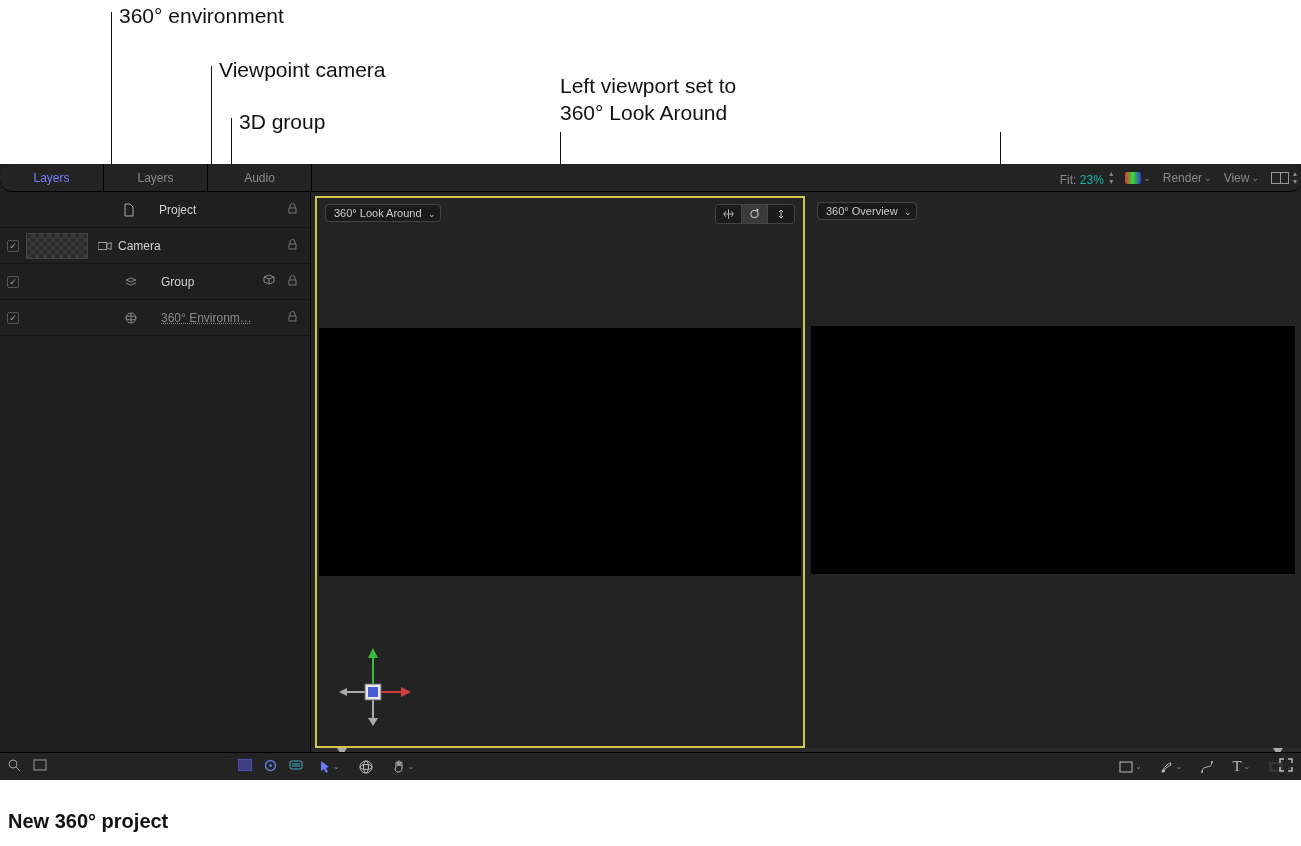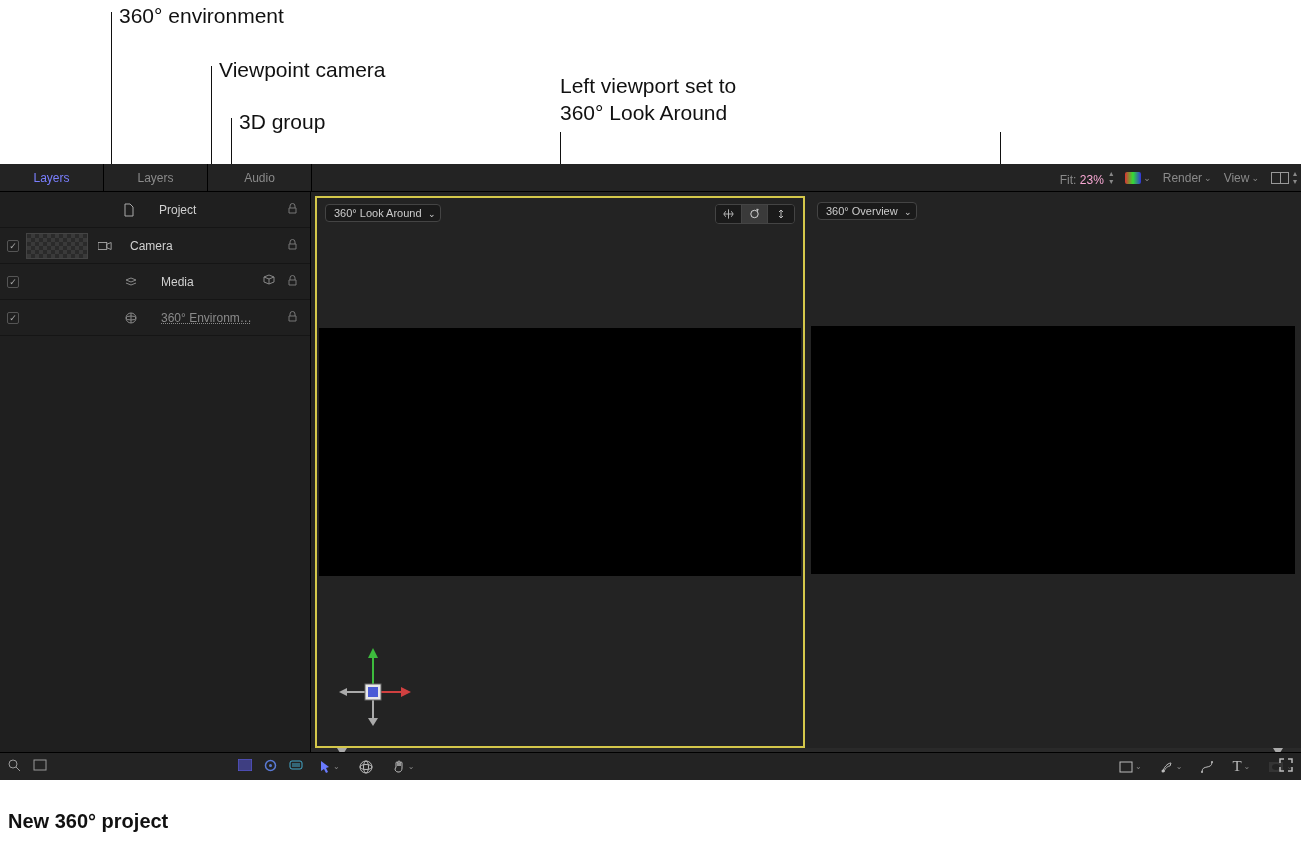--- a/index.html
+++ b/index.html
@@ -15,26 +15,26 @@
   }
   *{box-sizing:border-box;font-family:-apple-system,BlinkMacSystemFont,"Helvetica Neue",Arial,sans-serif;}
   body{margin:0;background:#fff;}
   .page{position:relative;width:1301px;height:846px;}
   
   .callout{position:absolute;font-size:21px;color:#111;line-height:1.3;white-space:pre-line;}
   .leader{position:absolute;background:#111;}
   .caption{position:absolute;left:8px;top:810px;font-size:20px;font-weight:700;color:#111;}
   
   .app{position:absolute;left:0;top:164px;width:1301px;height:616px;background:var(--bg);color:var(--text);font-size:12px;}
-  .tabbar{display:flex;height:28px;background:var(--panel-darker);border-bottom:1px solid #000;position:relative;}
+  .tabbar{display:flex;height:28px;background:var(--panel-darker);border-bottom:1px solid #000;position:relative;border-radius:12px;}
   .tab{display:flex;align-items:center;justify-content:center;width:104px;border-right:1px solid #000;color:var(--text-dim);cursor:pointer;}
   .tab.active{color:var(--accent);}
   .toolbar-right{position:absolute;right:4px;top:0;height:28px;display:flex;align-items:center;gap:12px;color:var(--text-dim);}
   .fit-label{color:var(--text-dim);}
-  .fit-value{color:#f9a8d4;}
+  .fit-value{color:#14b8a6;}
   .updown{display:inline-block;font-size:8px;line-height:8px;color:#888;margin-left:2px;}
   .color-swatch{width:16px;height:12px;background:linear-gradient(90deg,#d33,#3d3,#33d);border-radius:2px;display:inline-block;vertical-align:middle;}
   .menu-item{display:inline-flex;align-items:center;gap:2px;cursor:pointer;}
   .chev{font-size:9px;}
   .layout-icon{width:18px;height:12px;border:1px solid #999;display:inline-block;position:relative;}
   .layout-icon::after{content:"";position:absolute;left:50%;top:0;bottom:0;width:1px;background:#999;}
   
   .main{display:flex;height:calc(100% - 28px - 28px);}
   .sidebar{width:311px;background:var(--bg);border-right:1px solid #000;}
   .layer-row{display:flex;align-items:center;height:36px;border-bottom:1px solid #151515;position:relative;}
@@ -157,39 +157,39 @@
           <div class="chk">
               <div class="chkbox">✓</div>
             </div>
           <div class="thumb"></div>
           <span class="layer-icon">
             <svg viewBox="0 0 16 10" width="16" height="10">
                 <rect x="0" y="1" width="10" height="8" fill="none" stroke="#aaa"></rect>
                 <path d="M10 3l5-2v8l-5-2z" fill="none" stroke="#aaa"></path>
               </svg>
           </span>
-          <span class="layer-name" style="margin-left:18px;">Camera</span>
+          <span class="layer-name" style="margin-left:6px;">Camera</span>
           <span class="lock">
             <svg width="11" height="11" viewBox="0 0 11 11">
                 <path d="M3 5V3a2.5 2.5 0 015 0v2M2 5h7v5H2z" fill="none" stroke="#777" stroke-width="1"></path>
               </svg>
           </span>
         </div>
 
         <div class="layer-row">
           <div class="chk">
               <div class="chkbox">✓</div>
             </div>
           <div class="layer-left" style="padding-left:98px;">
             <span class="layer-icon">
               <svg viewBox="0 0 14 14" width="14" height="14">
                   <path d="M2 5l5-2 5 2-5 2z M2 8l5 2 5-2" fill="none" stroke="#888"></path>
                 </svg>
             </span>
-            <span class="layer-name">Media</span>
+            <span class="layer-name">Group</span>
           </div>
           <span class="layer-right-icons">
             <span>
               <svg viewBox="0 0 14 14" width="14" height="14">
                   <path d="M2 4l5-2 5 2-5 2zM2 4v5l5 2V6M12 4v5l-5 2" fill="none" stroke="#888"></path>
                 </svg>
             </span>
           </span>
           <span class="lock">
             <svg width="11" height="11" viewBox="0 0 11 11">

